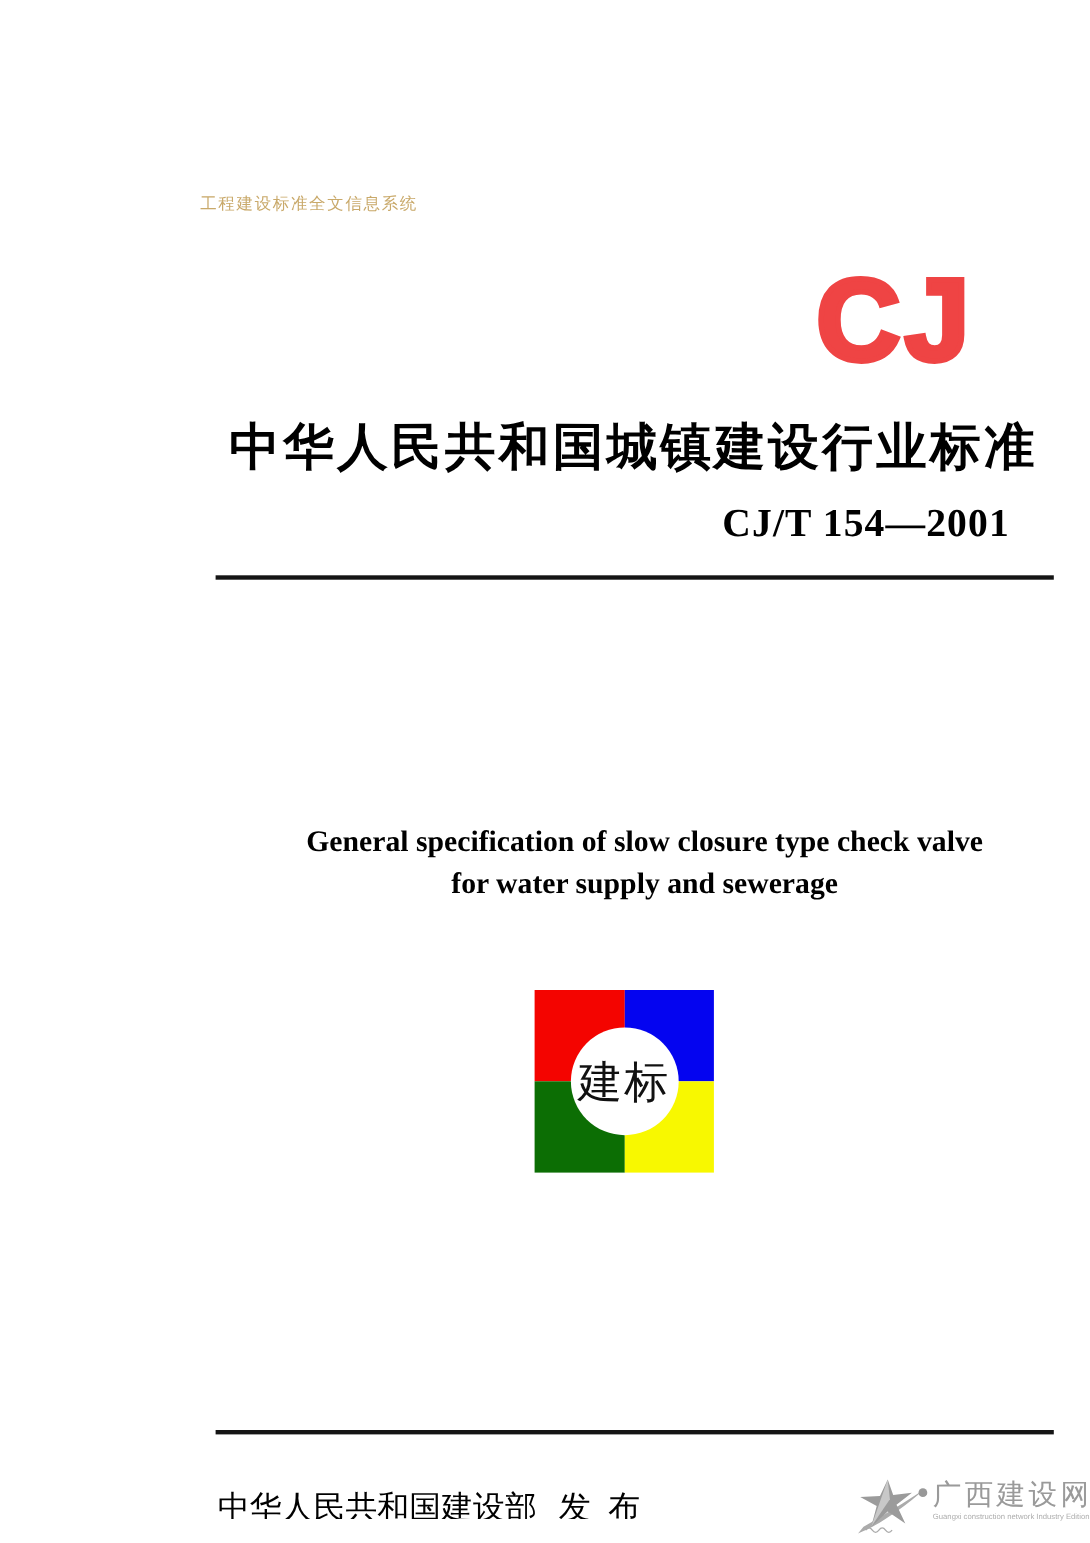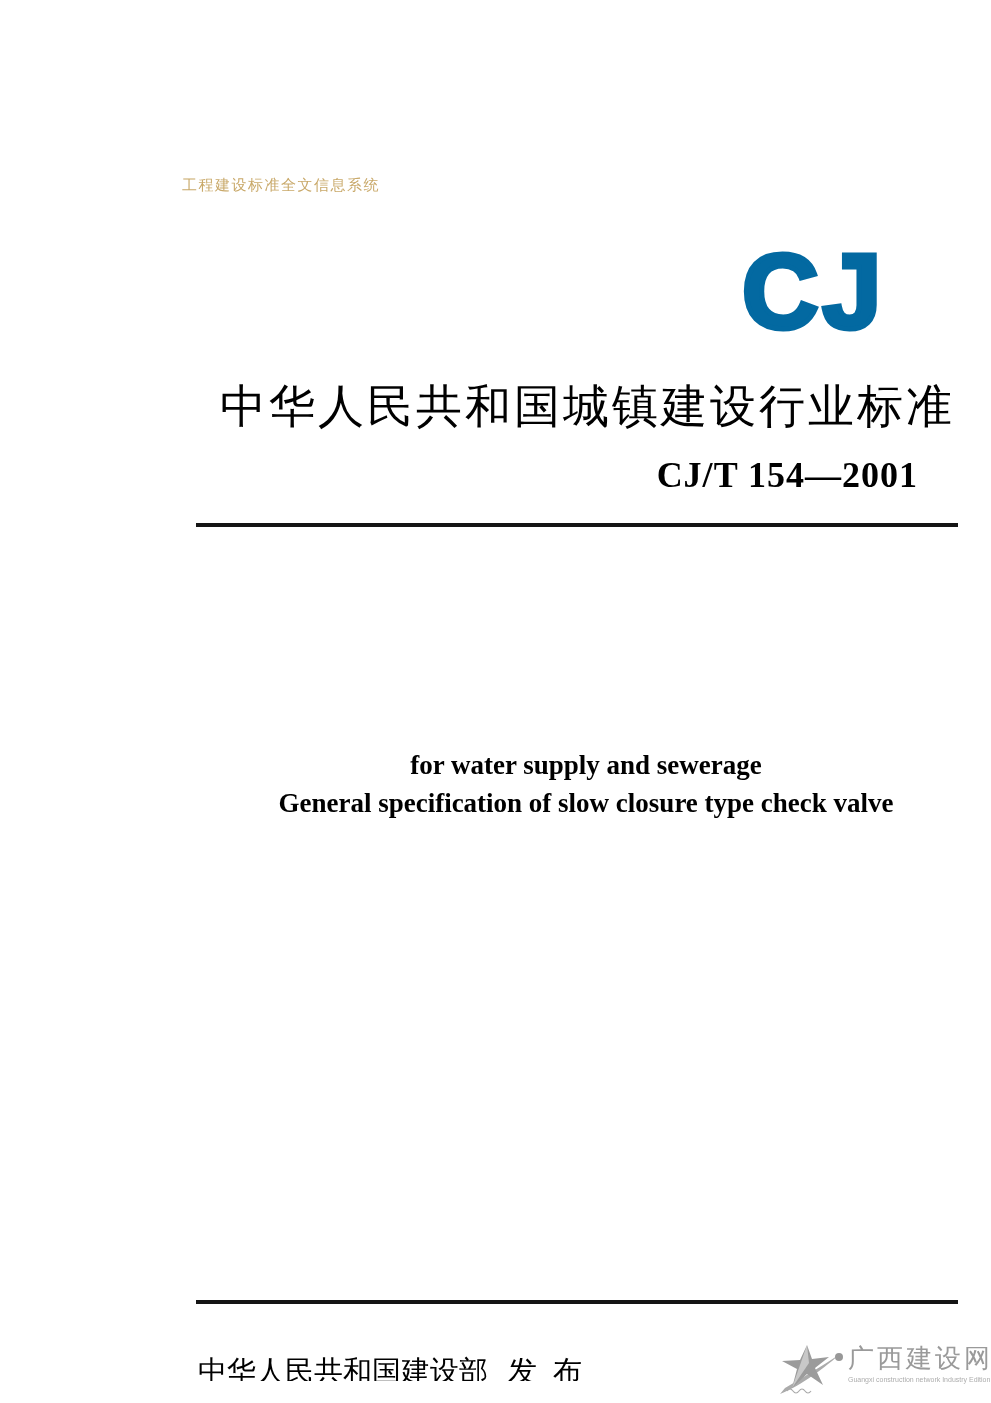--- a/index.html
+++ b/index.html
@@ -21,21 +21,21 @@
   
   .cj{
     position:absolute;left:742px;top:238px;
     font-size:106px;line-height:1;font-weight:bold;
     letter-spacing:4px;
     -webkit-text-stroke:5px currentColor;
     font-family:"Liberation Sans", sans-serif;
   }
   .main-title{
     position:absolute;left:197px;top:376px;width:758px;
-    text-align:right;font-size:46px;font-weight:normal;
+    text-align:center;font-size:46px;font-weight:bold;
     letter-spacing:3px;white-space:nowrap;
   }
   .std-number{
     position:absolute;left:197px;top:454px;width:721px;
     text-align:right;font-family:"Liberation Serif", serif;
     font-weight:bold;font-size:36px;letter-spacing:1px;
   }
   .rule{position:absolute;left:196px;width:762px;height:4px;background:#151515;}
   .rule-top{top:523px;}
   .rule-bottom{top:1300px;}
@@ -92,34 +92,43 @@
     font-family:"Liberation Sans", sans-serif;
   }
 </style>
 </head>
 <body>
 
 <div class="page">
 
   <div class="hdr-wm" style="color: rgb(201, 169, 106);">工程建设标准全文信息系统</div>
 
-  <div class="cj" style="color: #0369a1;">CJ</div>
+  <div class="cj" style="color: #ef4444;">CJ</div>
 
   <div class="main-title">中华人民共和国城镇建设行业标准</div>
 
   <div class="std-number">CJ/T 154—2001</div>
 
   <div class="rule rule-top"></div>
 
 
   <div class="subject-en">
+    <div>General specification of slow closure type check valve</div>
     <div>for water supply and sewerage</div>
-    <div>General specification of slow closure type check valve</div>
   </div>
 
+  <div class="emblem">
+    <div class="q" style="background: rgb(244, 4, 0);"></div>
+    <div class="q" style="background: rgb(4, 4, 240);"></div>
+    <div class="q" style="background: rgb(12, 110, 4);"></div>
+    <div class="q" style="background: rgb(248, 248, 0);"></div>
+    <div class="circle">
+      <span>建标</span>
+    </div>
+  </div>
 
 
   <div class="rule rule-bottom"></div>
 
   <div class="publisher-clip">
     <div class="inner">
       <span>中华人民共和国建设部</span><span class="publisher-action">发布</span>
     </div>
   </div>
 

